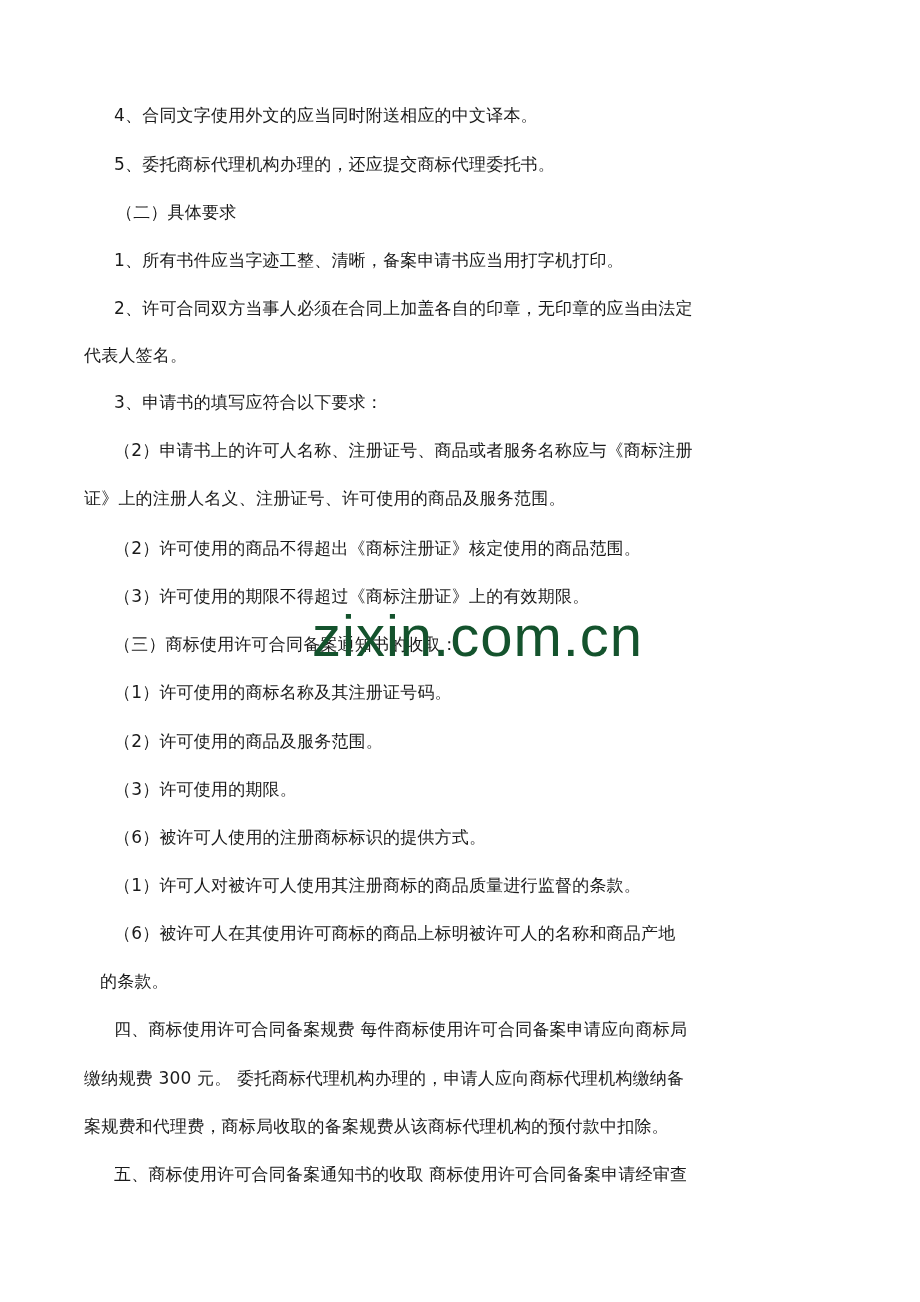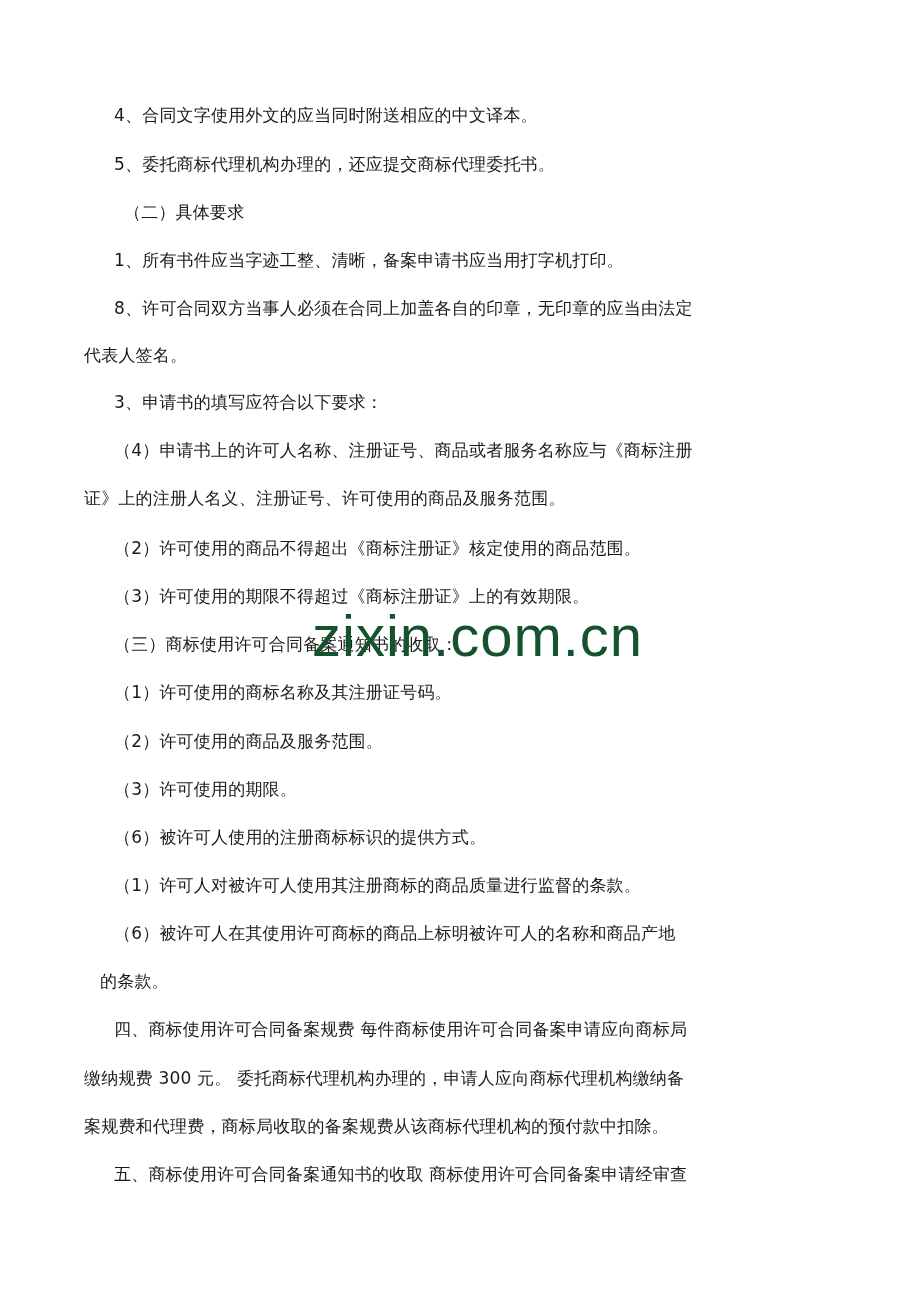--- a/index.html
+++ b/index.html
@@ -9,26 +9,26 @@
   .line { position: absolute; left: 0; white-space: nowrap; font-size: 17px; line-height: 24px; letter-spacing: 0.2px; }
   .watermark { position: absolute; left: 312px; top: 606px; font-family: "Liberation Sans", sans-serif;
                font-size: 58px; color: #14532d; letter-spacing: 1px; line-height: 60px; pointer-events: none; }
 </style>
 </head>
 <body>
 
 <div class="page">
   <div class="line" style="left:30px;top:103px">4、合同文字使用外文的应当同时附送相应的中文译本。</div>
   <div class="line" style="left:30px;top:152px">5、委托商标代理机构办理的，还应提交商标代理委托书。</div>
-  <div class="line" style="left:40px;top:200px">（二）具体要求</div>
+  <div class="line" style="left:32px;top:200px">（二）具体要求</div>
   <div class="line" style="left:30px;top:248px">1、所有书件应当字迹工整、清晰，备案申请书应当用打字机打印。</div>
-  <div class="line" style="left:30px;top:296px">8、许可合同双方当事人必须在合同上加盖各自的印章，无印章的应当由法定</div>
+  <div class="line" style="left:30px;top:296px">2、许可合同双方当事人必须在合同上加盖各自的印章，无印章的应当由法定</div>
   <div class="line" style="left:0px;top:343px">代表人签名。</div>
   <div class="line" style="left:30px;top:390px">3、申请书的填写应符合以下要求：</div>
-  <div class="line" style="left:30px;top:438px">（4）申请书上的许可人名称、注册证号、商品或者服务名称应与《商标注册</div>
+  <div class="line" style="left:30px;top:438px">（2）申请书上的许可人名称、注册证号、商品或者服务名称应与《商标注册</div>
   <div class="line" style="left:0px;top:486px">证》上的注册人名义、注册证号、许可使用的商品及服务范围。</div>
   <div class="line" style="left:30px;top:536px">（2）许可使用的商品不得超出《商标注册证》核定使用的商品范围。</div>
   <div class="line" style="left:30px;top:584px">（3）许可使用的期限不得超过《商标注册证》上的有效期限。</div>
   <div class="line" style="left:30px;top:632px">（三）商标使用许可合同备案通知书的收取：</div>
   <div class="line" style="left:30px;top:680px">（1）许可使用的商标名称及其注册证号码。</div>
   <div class="line" style="left:30px;top:729px">（2）许可使用的商品及服务范围。</div>
   <div class="line" style="left:30px;top:777px">（3）许可使用的期限。</div>
   <div class="line" style="left:30px;top:825px">（6）被许可人使用的注册商标标识的提供方式。</div>
   <div class="line" style="left:30px;top:873px">（1）许可人对被许可人使用其注册商标的商品质量进行监督的条款。</div>
   <div class="line" style="left:30px;top:921px">（6）被许可人在其使用许可商标的商品上标明被许可人的名称和商品产地</div>

